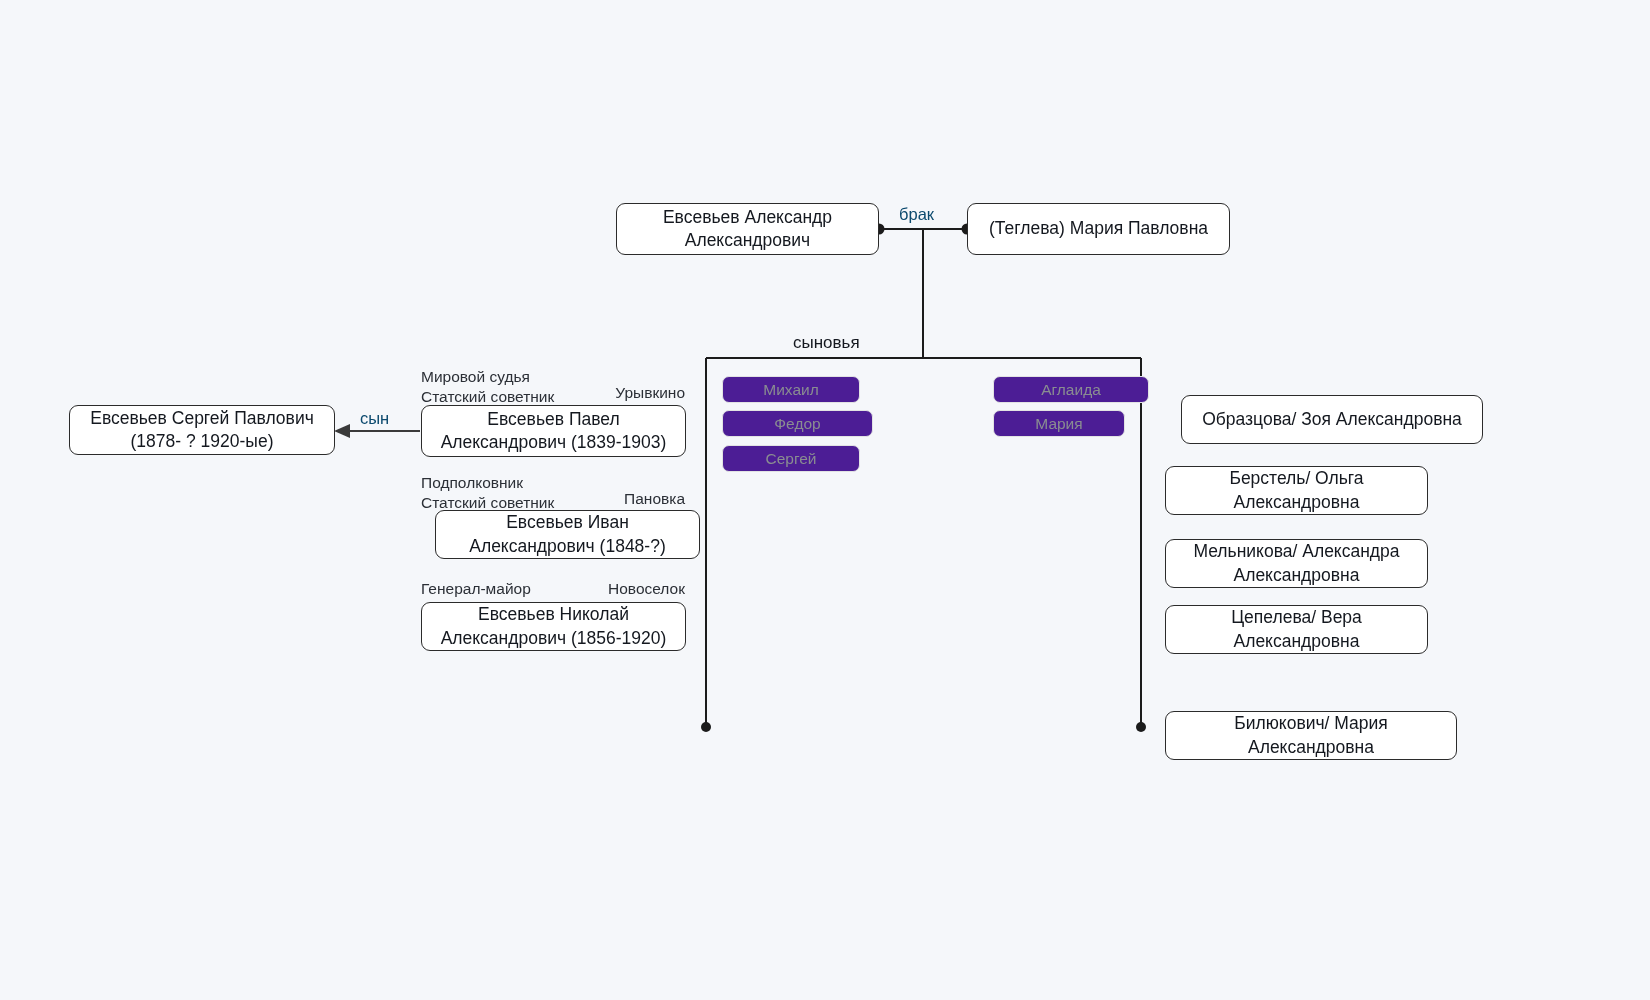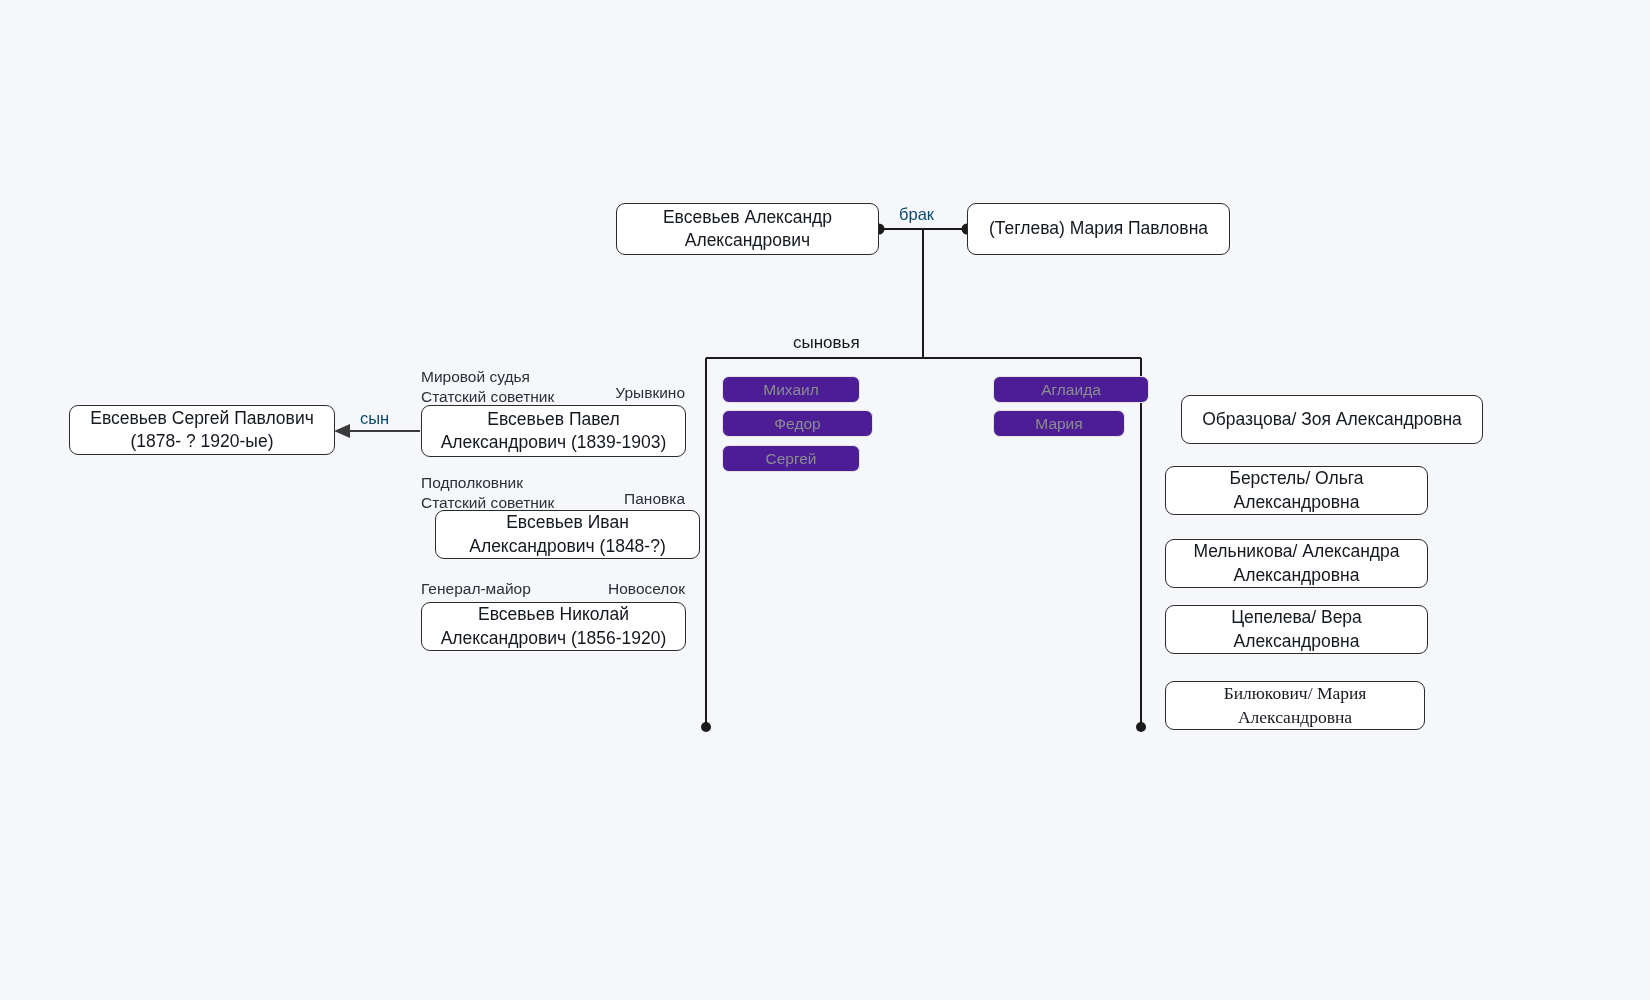--- a/index.html
+++ b/index.html
@@ -155,17 +155,17 @@
   </div>
   <div class="node" style="left:1165px; top:466px; width:263px; height:49px;">
     <span>Берстель/ Ольга Александровна</span>
   </div>
   <div class="node" style="left:1165px; top:539px; width:263px; height:49px;">
     <span>Мельникова/ Александра Александровна</span>
   </div>
   <div class="node" style="left:1165px; top:605px; width:263px; height:49px;">
     <span>Цепелева/ Вера Александровна</span>
   </div>
-  <div class="node" style="left:1165px; top:681px; width:260px; height:49px;font-family:Liberation Serif, serif;">
+  <div class="node" style="left:1165px; top:711px; width:292px; height:49px;">
     <span>Билюкович/ Мария Александровна</span>
   </div>
 
 </div>
 
 </body></html>

